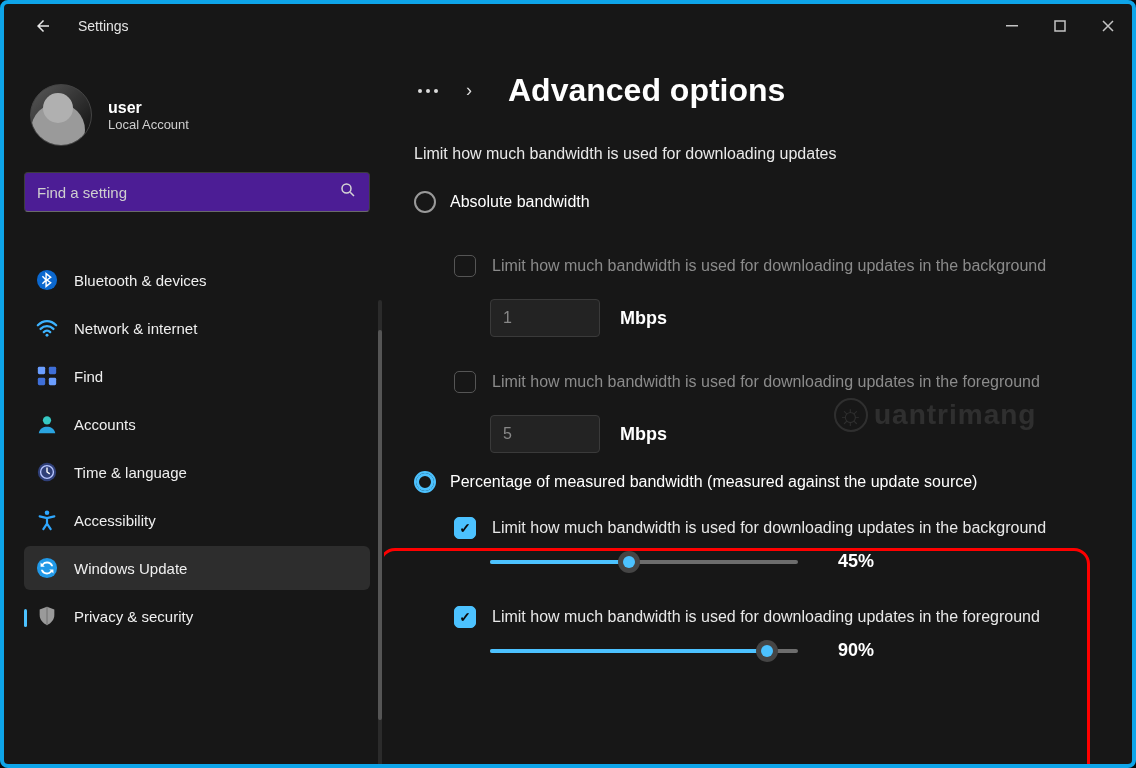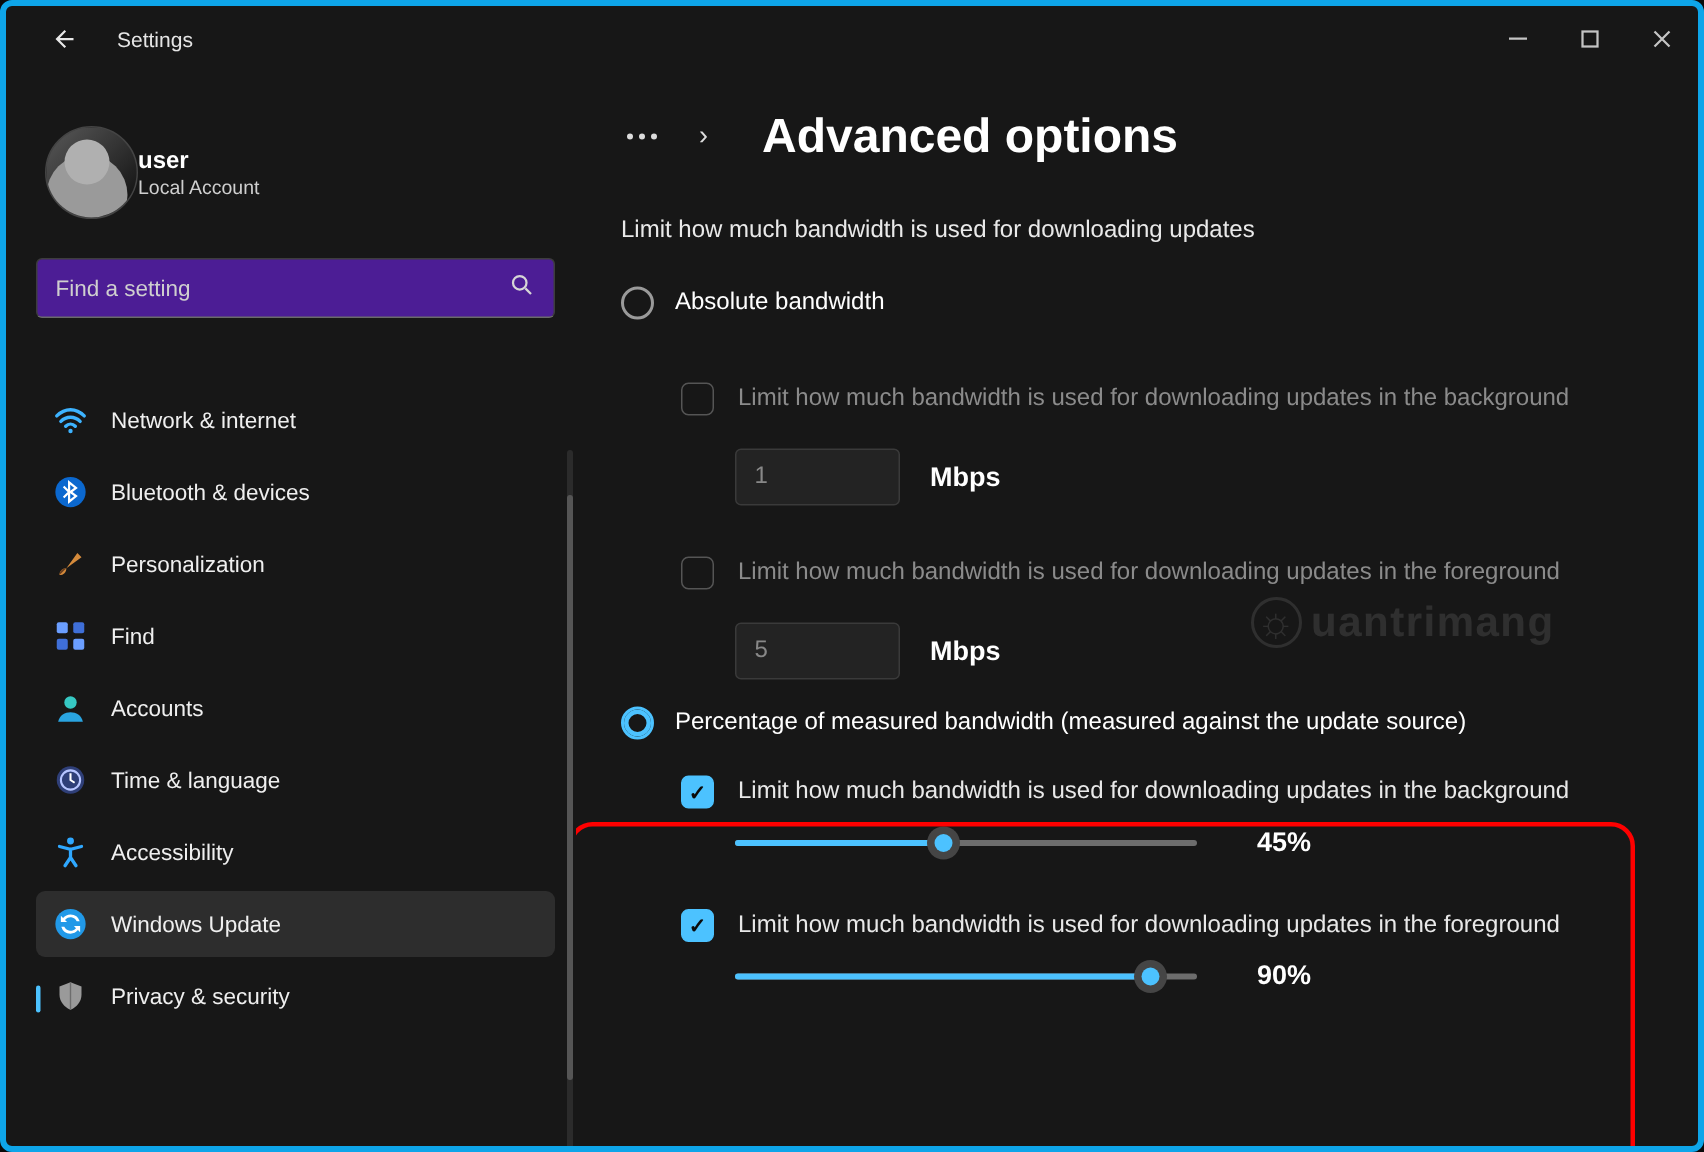--- a/index.html
+++ b/index.html
@@ -10,21 +10,21 @@
     color: #ffffff; position: relative;
   }
   .window { width:1136px; height:768px; background:#171717; border-radius:8px; border:4px solid #0ea5e9; display:flex; flex-direction:column; }
   .titlebar { height:44px; display:flex; align-items:center; }
   .tb-left { display:flex; align-items:center; padding-left:28px; gap:24px; }
   .tb-title { font-size:14px; color:#e5e5e5; }
   .caption { margin-left:auto; display:flex; }
   .caption .btn { width:48px; height:44px; display:flex; align-items:center; justify-content:center; color:#c4c4c4; }
   .body { flex:1; display:flex; overflow:hidden; }
   .sidebar { width:380px; display:flex; flex-direction:column; padding:14px 10px 0 20px; position:relative; }
-  .profile { display:flex; align-items:center; padding:22px 6px 26px 6px; }
+  .profile { display:flex; align-items:center; gap:16px; padding:22px 6px 26px 6px; }
   .avatar { width:62px; height:62px; border-radius:50%; background:linear-gradient(135deg,#595959 0%,#2b2b2b 60%,#0b0b0b 100%); border:1px solid #444; position:relative; overflow:hidden; }
   .avatar::after{content:"";position:absolute;left:12px;top:8px;width:30px;height:30px;border-radius:50%;background:#b0b0b0;box-shadow:0 22px 0 12px #9a9a9a;}
   .user-name { font-size:16px; font-weight:600; }
   .user-sub { font-size:13px; color:#cfcfcf; }
   .search-box { display:flex; align-items:center; background:#4c1d95; border:1px solid #3d3d3d; border-bottom:1px solid #6a6a6a; border-radius:4px; height:40px; padding:0 8px 0 12px; margin-bottom:10px; width:346px;justify-content:space-between; }
   .search-box input { flex:1; background:transparent; border:0; outline:0; color:#fff; font-size:15px; }
   .search-box input::placeholder { color:#cfcfcf; }
   .search-box .sicon { color:#d6d6d6; padding:4px; }
   .nav { position:relative; overflow:hidden; width:346px; padding-top:8px; }
   .hidden-item { height:24px; }
@@ -117,43 +117,34 @@
               <circle cx="10" cy="10" r="6" fill="none" stroke="#d6d6d6" stroke-width="2"></circle>
               <path d="M15 15l5 5" stroke="#d6d6d6" stroke-width="2"></path>
             </svg>
         </span>
       </div>
       <div class="nav">
         <div class="hidden-item"></div>
         <div class="nav-item">
           <span class="icon">
               <svg width="22" height="22" viewBox="0 0 24 24">
+                <circle cx="12" cy="12" r="11" fill="#0b68cf"></circle>
+                <path d="M11 5l5 4-4 3 4 3-5 4V5zM7 8l4 4-4 4" fill="none" stroke="#fff" stroke-width="1.6"></path>
+              </svg>
+            </span>
+          <span>Bluetooth &amp; devices</span>
+        </div>
+        <div class="nav-item">
+          <span class="icon">
+              <svg width="22" height="22" viewBox="0 0 24 24">
                 <path d="M2 9c6-6 14-6 20 0M5 13c4-4 10-4 14 0M8.5 16.5c2-2 5-2 7 0" fill="none" stroke="#3db3ff" stroke-width="2.5" stroke-linecap="round"></path>
                 <circle cx="12" cy="20" r="1.6" fill="#3db3ff"></circle>
               </svg>
             </span>
           <span>Network &amp; internet</span>
-        </div>
-        <div class="nav-item">
-          <span class="icon">
-              <svg width="22" height="22" viewBox="0 0 24 24">
-                <circle cx="12" cy="12" r="11" fill="#0b68cf"></circle>
-                <path d="M11 5l5 4-4 3 4 3-5 4V5zM7 8l4 4-4 4" fill="none" stroke="#fff" stroke-width="1.6"></path>
-              </svg>
-            </span>
-          <span>Bluetooth &amp; devices</span>
-        </div>
-        <div class="nav-item">
-          <span class="icon">
-              <svg width="22" height="22" viewBox="0 0 24 24">
-                <path d="M4 20c0-3 2-5 5-5l8-11 3 3-11 8c0 3-2 5-5 5z" fill="#d48a3b"></path>
-                <path d="M4 20c0-3 2-5 5-5" fill="#6b3f1e"></path>
-              </svg>
-            </span>
-          <span>Personalization</span>
         </div>
         <div class="nav-item">
           <span class="icon">
               <svg width="22" height="22" viewBox="0 0 24 24">
                 <rect x="2" y="2" width="8" height="8" rx="1.5" fill="#6b9eff"></rect>
                 <rect x="14" y="2" width="8" height="8" rx="1.5" fill="#3f6fd8"></rect>
                 <rect x="2" y="14" width="8" height="8" rx="1.5" fill="#3f6fd8"></rect>
                 <rect x="14" y="14" width="8" height="8" rx="1.5" fill="#6b9eff"></rect>
               </svg>
             </span>

